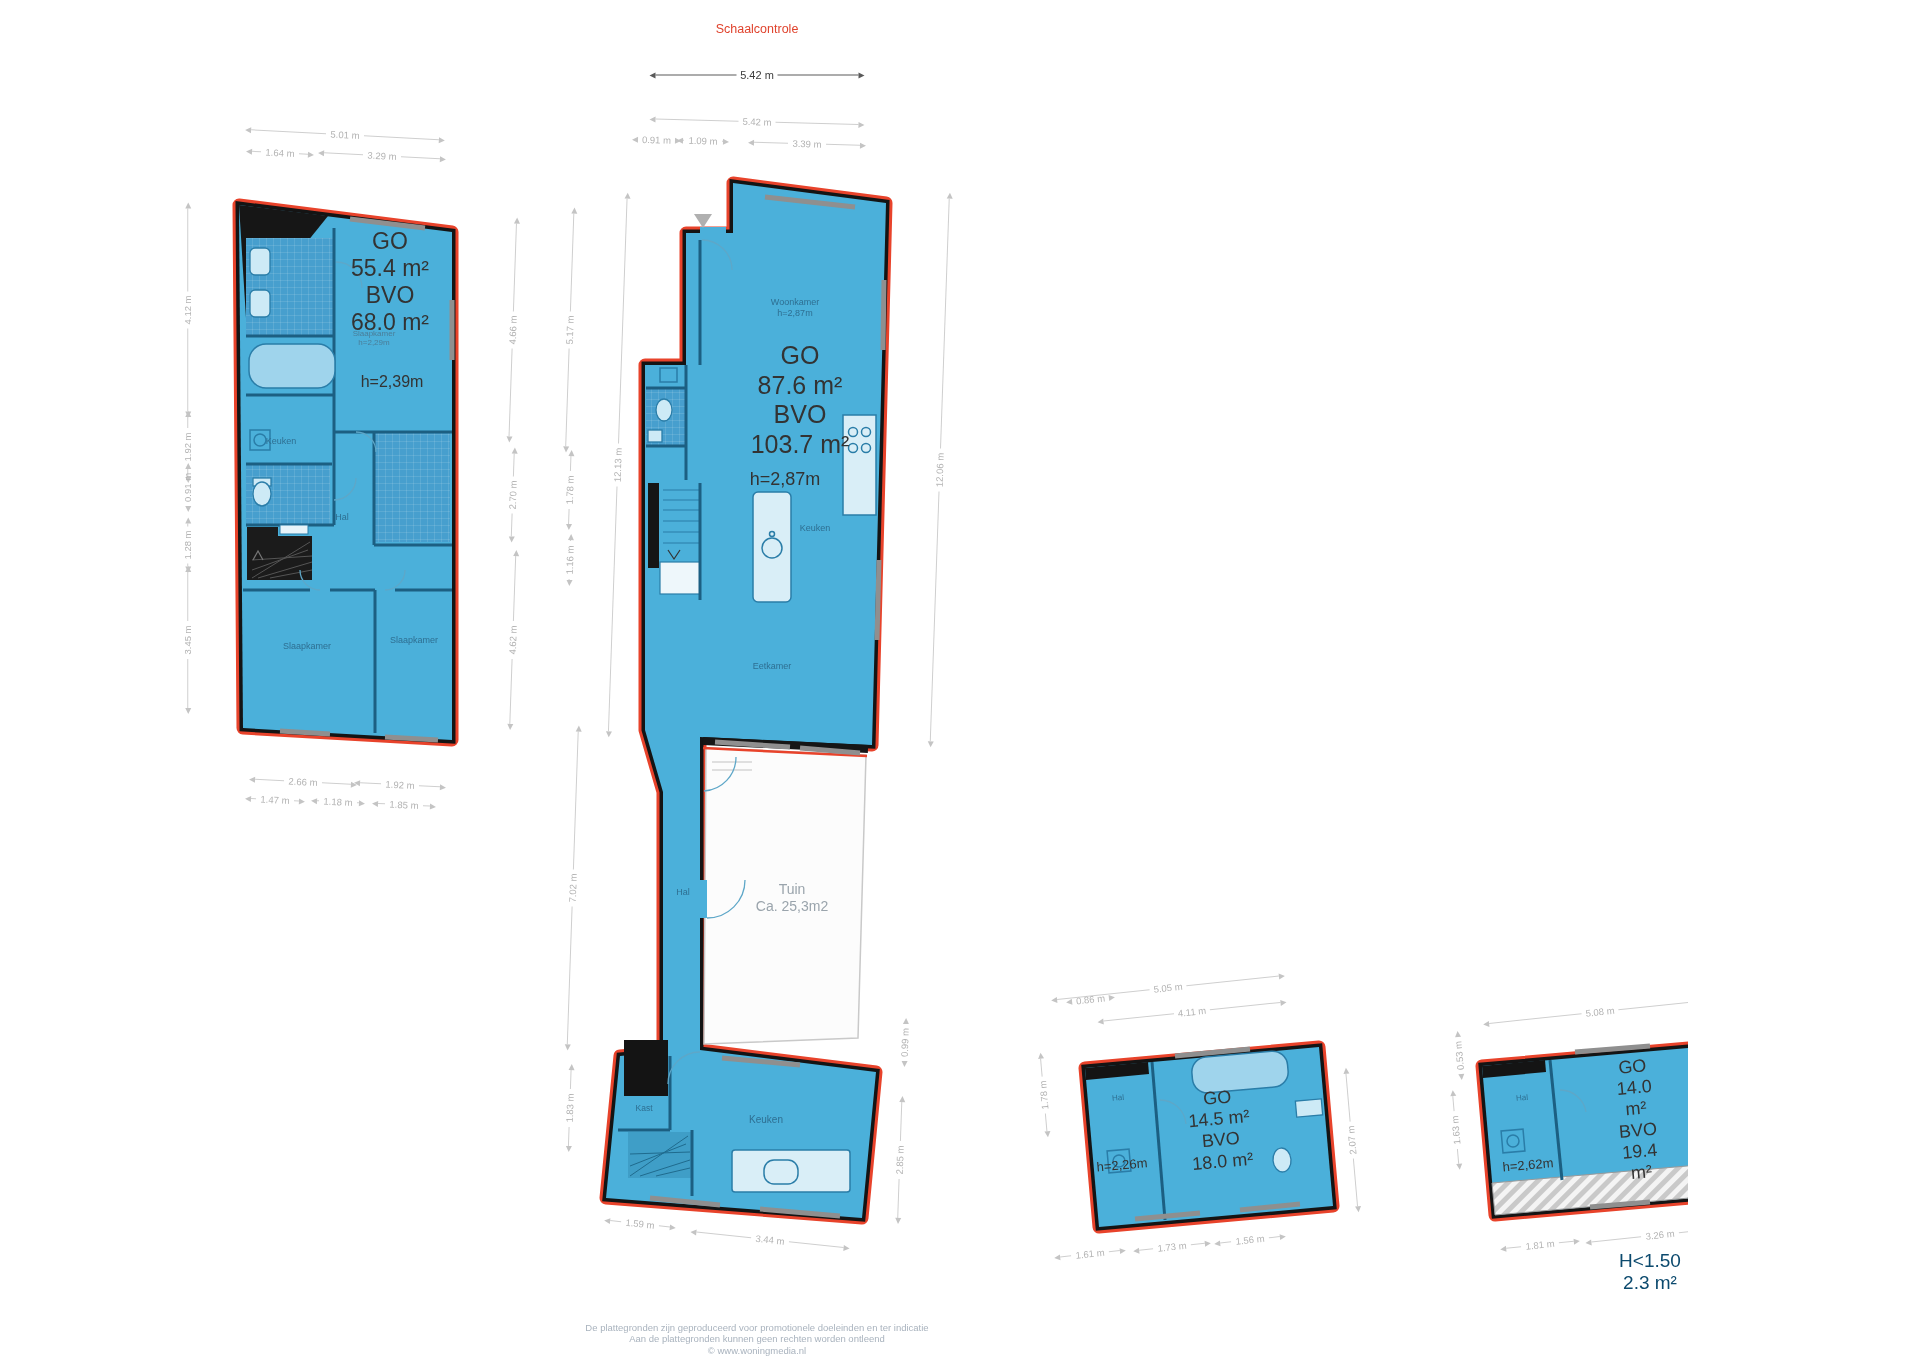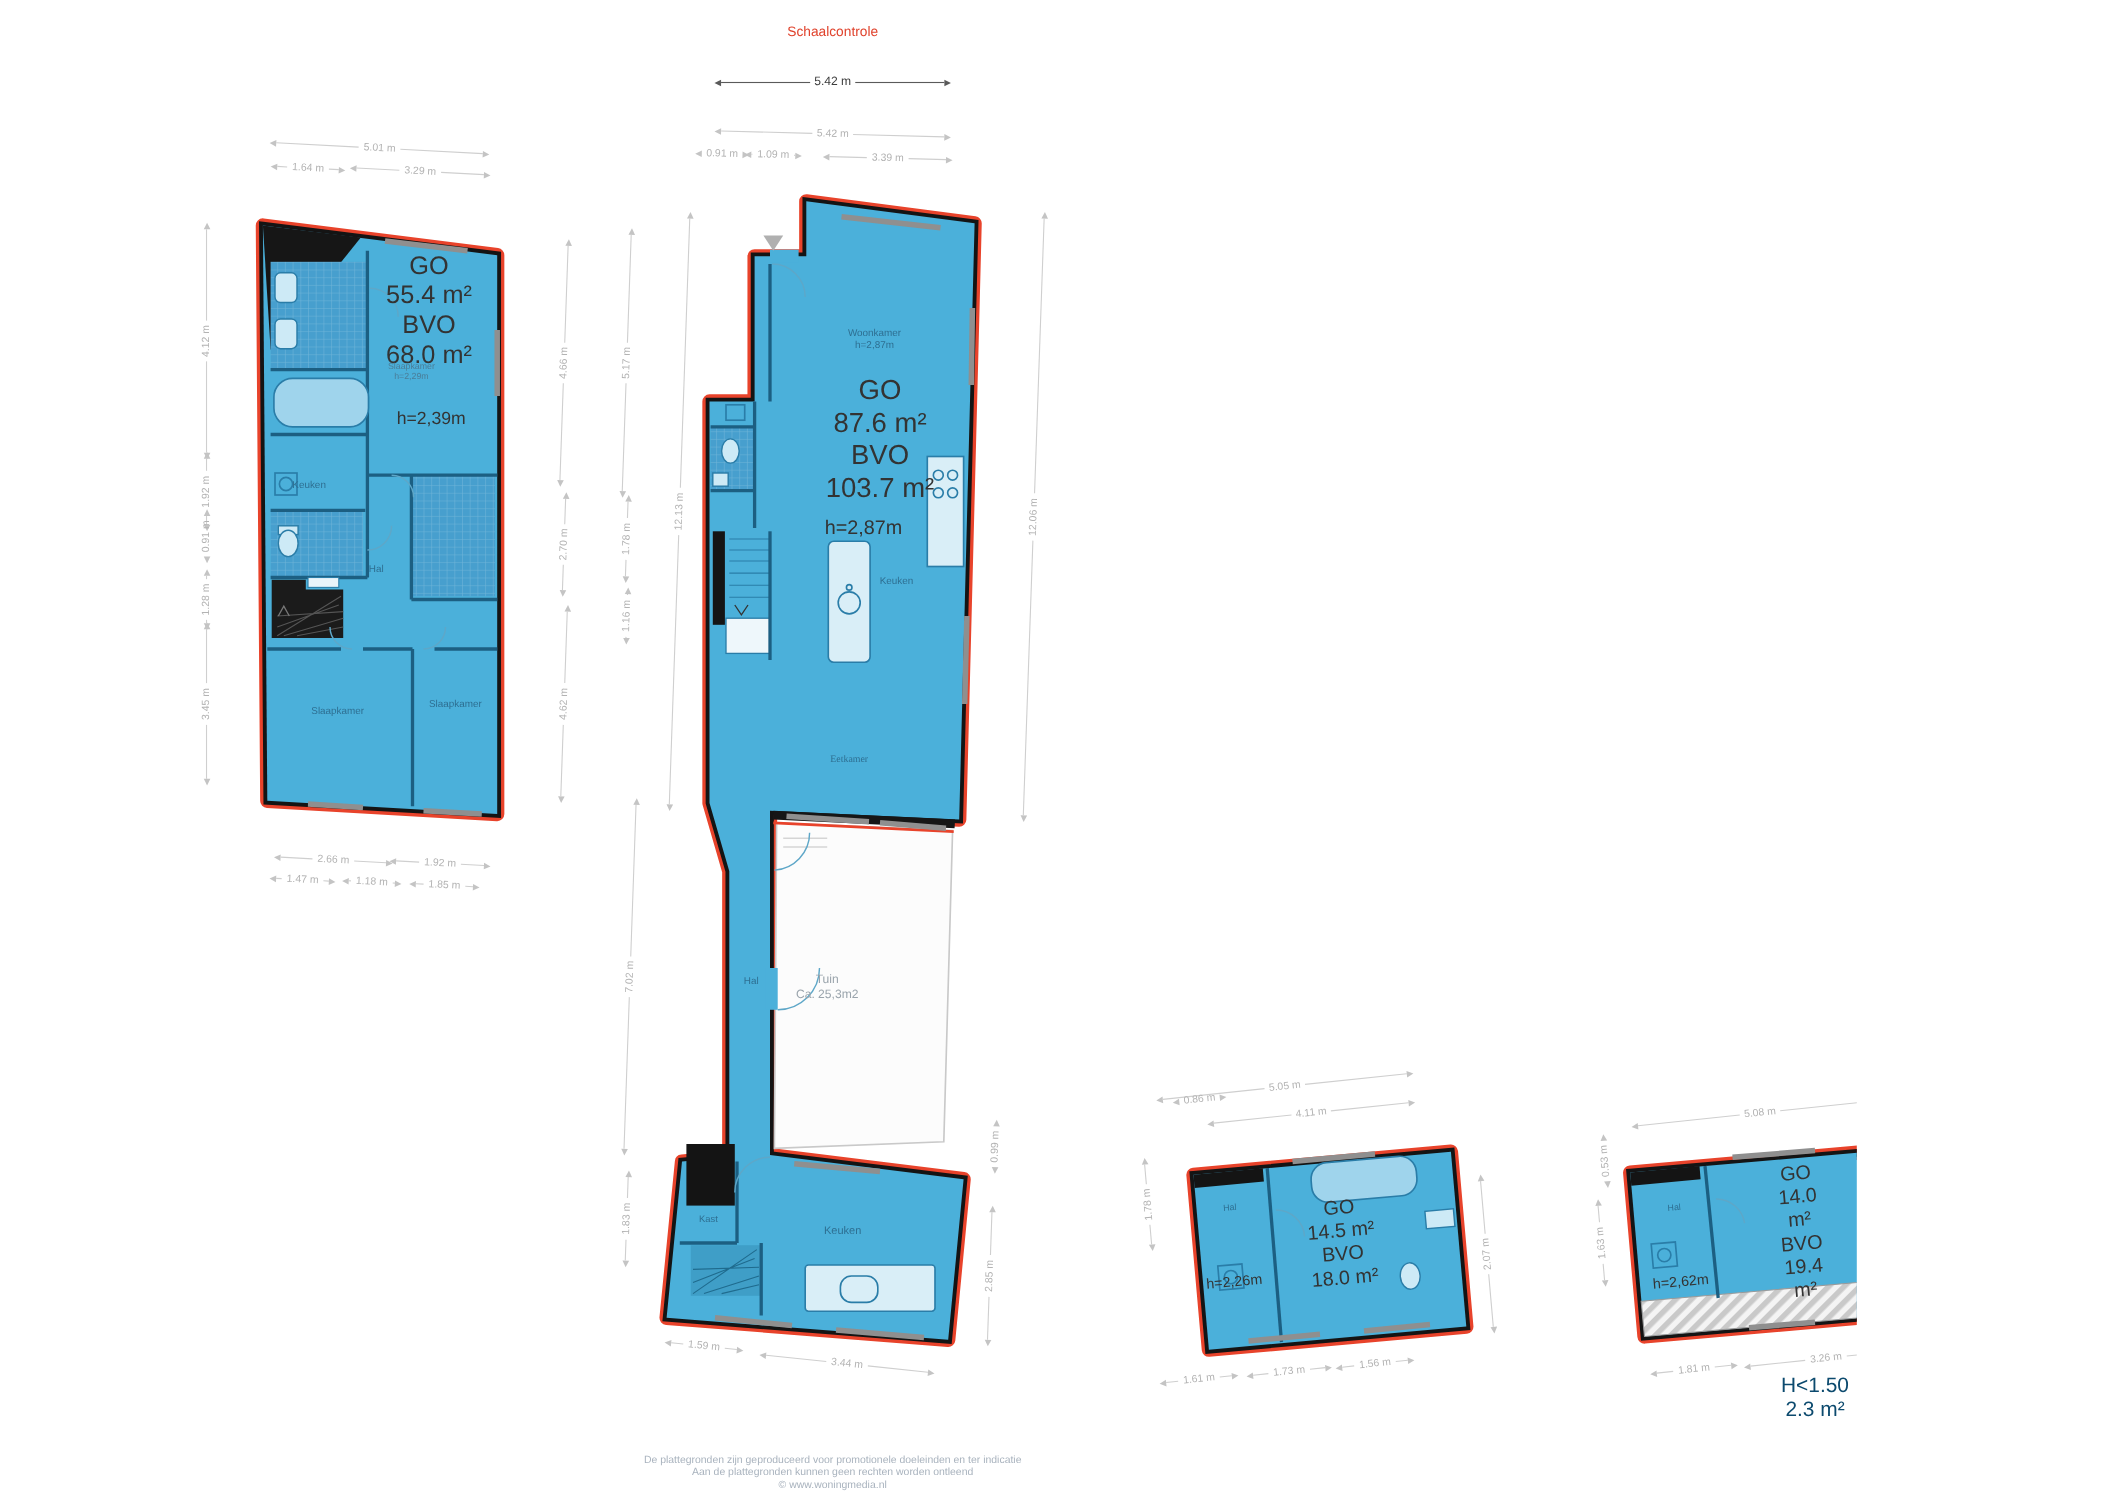--- a/index.html
+++ b/index.html
@@ -513,23 +513,23 @@
     <div class="lbl" style="left: 307px; top: 646px; font-size: 9px; color: rgb(46, 111, 146); transform: translate(-50%, -50%) rotate(0deg);">Slaapkamer</div>
     <div class="lbl" style="left: 414px; top: 640px; font-size: 9px; color: rgb(46, 111, 146); transform: translate(-50%, -50%) rotate(0deg);">Slaapkamer</div>
     <div class="lbl" style="left: 795px; top: 308px; font-size: 9px; color: rgb(46, 111, 146); transform: translate(-50%, -50%) rotate(0deg);">Woonkamer
 h=2,87m</div>
     <div class="lbl" style="left: 800px; top: 400px; font-size: 25px; color: rgb(51, 51, 51); transform: translate(-50%, -50%) rotate(0deg);">GO
 87.6 m²
 BVO
 103.7 m²</div>
     <div class="lbl" style="left: 785px; top: 480px; font-size: 18px; color: rgb(51, 51, 51); transform: translate(-50%, -50%) rotate(0deg);">h=2,87m</div>
     <div class="lbl" style="left: 815px; top: 528px; font-size: 9px; color: rgb(46, 111, 146); transform: translate(-50%, -50%) rotate(0deg);">Keuken</div>
-    <div class="lbl" style="left: 772px; top: 690px; font-size: 9px; color: rgb(46, 111, 146); transform: translate(-50%, -50%) rotate(0deg); font-family: Liberation Serif, serif;">Eetkamer</div>
+    <div class="lbl" style="left: 772px; top: 666px; font-size: 9px; color: rgb(46, 111, 146); transform: translate(-50%, -50%) rotate(0deg);">Eetkamer</div>
     <div class="lbl" style="left: 683px; top: 892px; font-size: 9px; color: rgb(46, 111, 146); transform: translate(-50%, -50%) rotate(0deg);">Hal</div>
-    <div class="lbl" style="left: 752px; top: 898px; font-size: 11px; color: rgb(154, 164, 172); transform: translate(-50%, -50%) rotate(0deg);">Tuin
+    <div class="lbl" style="left: 792px; top: 898px; font-size: 14px; color: rgb(154, 164, 172); transform: translate(-50%, -50%) rotate(0deg);">Tuin
 Ca. 25,3m2</div>
     <div class="lbl" style="left: 644px; top: 1108px; font-size: 8.5px; color: rgb(46, 111, 146); transform: translate(-50%, -50%) rotate(0deg);">Kast</div>
     <div class="lbl" style="left: 766px; top: 1120px; font-size: 10px; color: rgb(46, 111, 146); transform: translate(-50%, -50%) rotate(0deg);">Keuken</div>
     <div class="lbl" style="left: 1220px; top: 1130px; font-size: 18px; color: rgb(51, 51, 51); transform: translate(-50%, -50%) rotate(-5deg);">GO
 14.5 m²
 BVO
 18.0 m²</div>
     <div class="lbl" style="left: 1122px; top: 1165px; font-size: 13px; color: rgb(51, 51, 51); transform: translate(-50%, -50%) rotate(-5deg);">h=2,26m</div>
     <div class="lbl" style="left: 1118px; top: 1098px; font-size: 8px; color: rgb(46, 111, 146); transform: translate(-50%, -50%) rotate(-5deg);">Hal</div>
     <div class="lbl" style="left: 1637px; top: 1120px; font-size: 18px; color: rgb(51, 51, 51); transform: translate(-50%, -50%) rotate(-5deg);">GO

